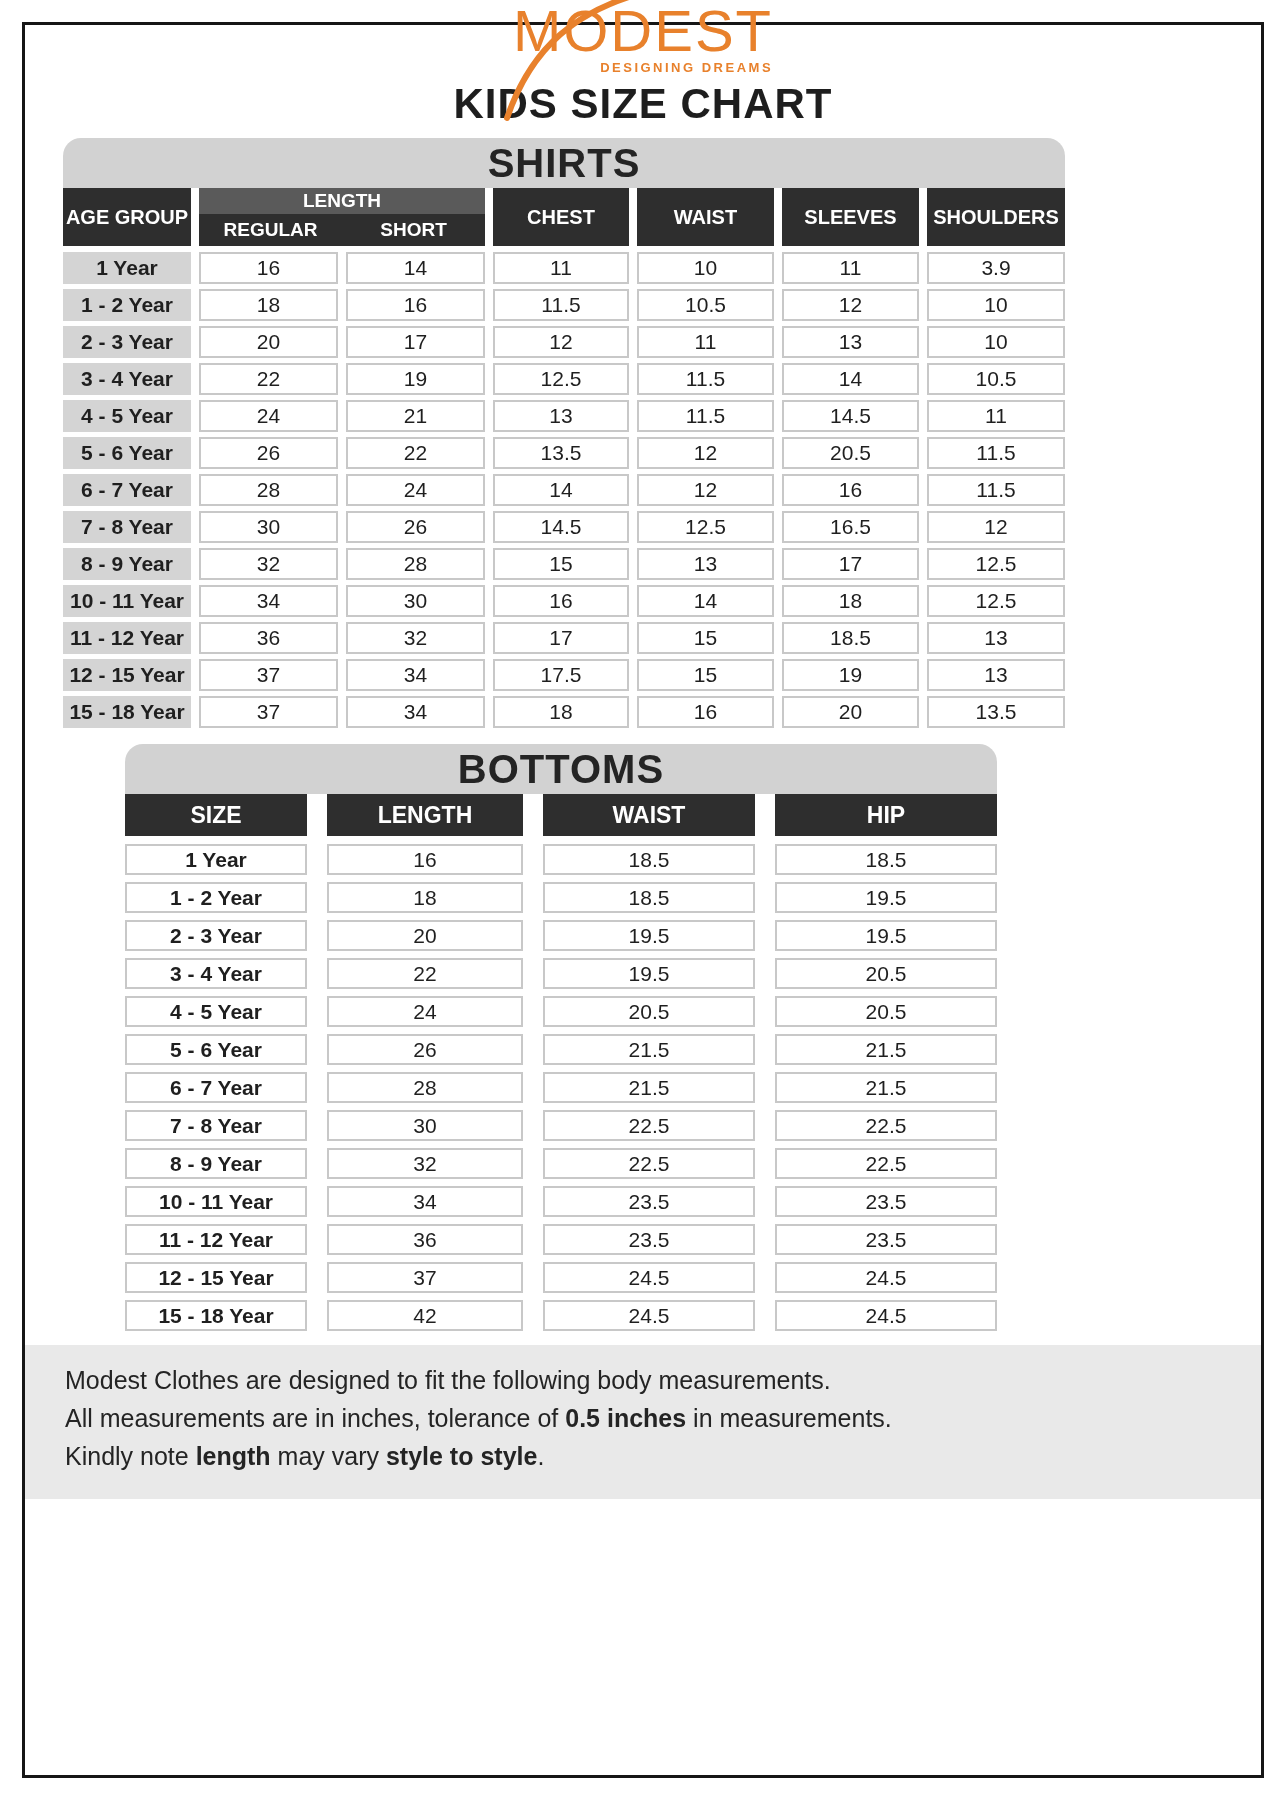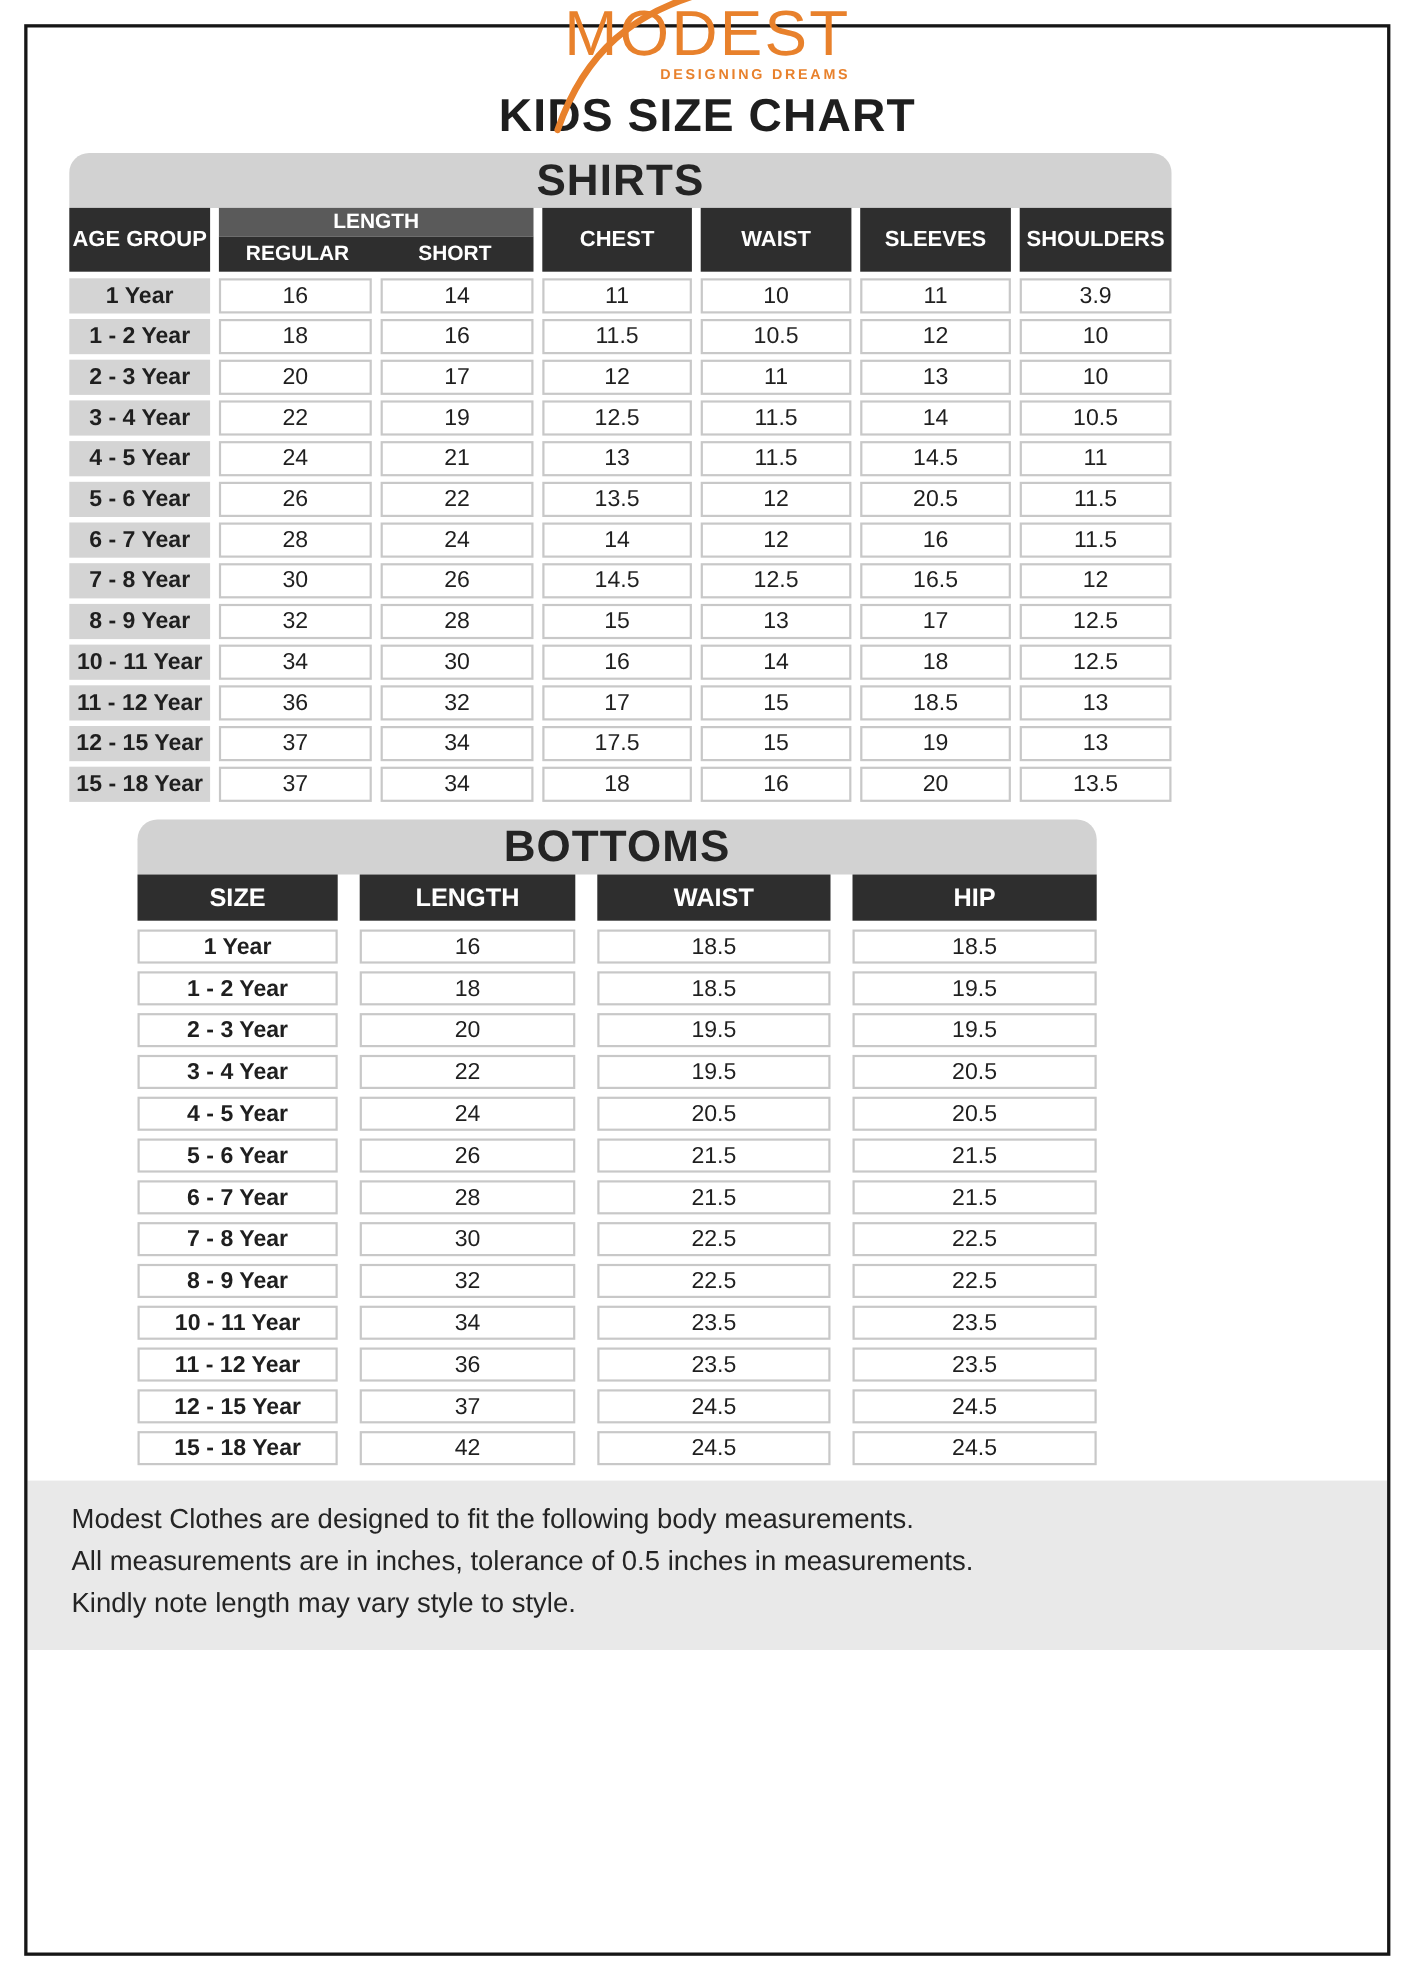--- a/index.html
+++ b/index.html
@@ -69,21 +69,21 @@
     column-gap:20px; row-gap:7px; grid-auto-rows:31px;
   }
   .size-cell { background:#ffffff; border:2px solid #c8c8c8; font-weight:700; }
   
   .notes {
     margin:14px 25px 0 25px; background:#e9e9e9;
     padding:16px 30px 24px 40px;
   }
   .notes-title { font-size:31px; font-weight:700; color:#161616; margin-bottom:6px; }
   .notes-line { font-size:25px; line-height:38px; color:#242424; }
-  .notes-line b { font-weight:400; }
+  .notes-line b { font-weight:700; }
 </style>
 </head>
 <body>
 
 <div class="page">
   <div class="frame"></div>
 
   <div class="logo-area">
     <div class="logo">
       <svg class="logo-swoosh" viewBox="0 0 200 148" fill="none" xmlns="http://www.w3.org/2000/svg">

